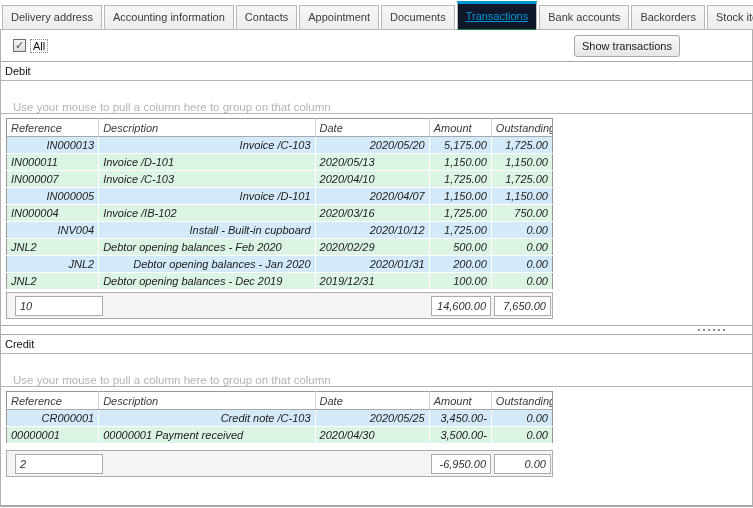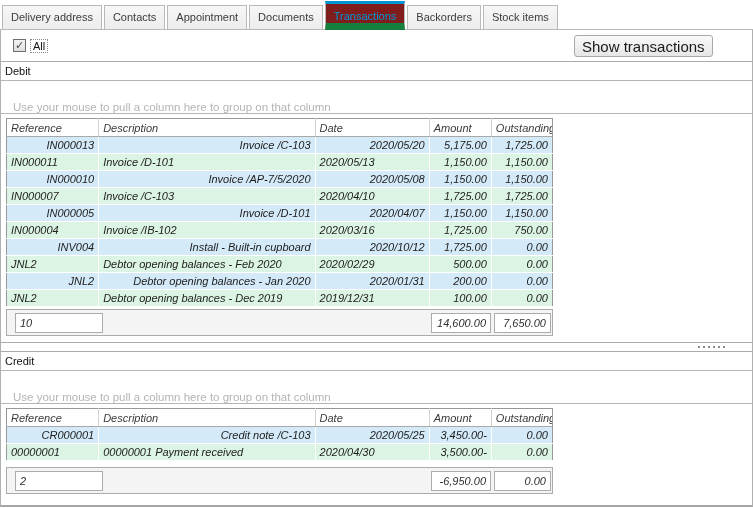--- a/index.html
+++ b/index.html
@@ -5,35 +5,35 @@
   * { margin:0; padding:0; box-sizing:border-box; }
   html,body { background:#fff; }
   body { font-family:"Liberation Sans","DejaVu Sans",sans-serif; font-size:11px; color:#1c1c1c; }
   .screen { width:753px; height:508px; background:#fff; overflow:hidden; }
 
   
   .tabbar { display:flex; align-items:flex-end; height:30px; padding-left:2px; border-bottom:1px solid #b9b9b9; background:#fff;text-align:right; }
   .tab { height:25px; line-height:23px; padding:0 8px; margin-right:2px; margin-bottom:-1px;
          background:linear-gradient(#f7f7f7,#ececec); border:1px solid #b9b9b9; color:#3c3c3c;
          font-size:11px; white-space:nowrap; cursor:default; }
-  .tab.active { background:#7f1d1d; color:var(--accent,#0096d6); border-top:3px solid var(--accent,#0096d6);
-         height:29px; line-height:25px; border-bottom:7px solid #15803d; }
+  .tab.active { background:#0f172a; color:var(--accent,#0096d6); border-top:3px solid var(--accent,#0096d6);
+         height:29px; line-height:25px; border-bottom:1px solid #15803d;text-decoration:underline; }
 
   
   .content { height:477px; border-left:1px solid #b0b0b0; border-right:1px solid #b0b0b0;
              border-bottom:2px solid #a7a7a7; display:flex; flex-direction:column; background:#fff; overflow:hidden; }
 
   .toolbar { position:relative; height:32px; border-bottom:1px solid #ababab; display:flex; align-items:center; padding-left:12px; flex:0 0 auto; }
   .checkbox-wrap { display:flex; align-items:center; cursor:default; }
   .checkbox { width:13px; height:13px; border:1px solid #6e6e6e; background:linear-gradient(#f4f4f4,#dedede);
               display:inline-flex; align-items:center; justify-content:center; }
   .checkbox .mark { display:none; font-size:11px; line-height:11px; color:#4a4a4a; font-weight:bold; margin-top:-1px; }
   .checkbox.checked .mark { display:block; }
   .checkbox-label { margin-left:4px; border:1px dotted #8a8a8a; padding:0 2px; color:#111; }
-  .btn { position:absolute; left:573px; top:5px; height:22px; padding:0 7px; font-size:15px; color:#1a1a1a;
+  .btn { position:absolute; left:573px; top:5px; height:22px; padding:0 7px; font-size:11px; color:#1a1a1a;
          background:linear-gradient(#f9f9f9,#e6e6e6); border:1px solid #a8a8a8; border-radius:3px;
          font-family:"Liberation Sans","DejaVu Sans",sans-serif; }
 
   .panel { display:flex; flex-direction:column; flex:0 0 auto; background:#fff; }
   .panel.fill { flex:1 1 auto; }
   .ptitle { height:19px; line-height:18px; padding-left:4px; color:#111; border-bottom:1px solid #b6b6b6; flex:0 0 auto; }
   .ghint { height:33px; border-bottom:1px solid #b6b6b6; display:flex; align-items:flex-end; padding-left:12px;
            color:#b4b4b4; font-size:11.5px; flex:0 0 auto; }
 
   .gridwrap { margin:4px 0 0 5px; width:547px;font-style:italic; }
@@ -61,24 +61,26 @@
           background-image:repeating-linear-gradient(90deg,#8a8a8a 0 2px,transparent 2px 5px); }
   .spacer-bottom { flex:1 1 auto; }
 </style>
 </head>
 <body>
 
 <div class="screen">
 
   <div class="tabbar">
     <div class="tab">Delivery address</div>
+    <div class="tab">Accounting information</div>
     <div class="tab">Contacts</div>
     <div class="tab">Appointment</div>
     <div class="tab">Documents</div>
     <div class="tab active">Transactions</div>
+    <div class="tab">Bank accounts</div>
     <div class="tab">Backorders</div>
     <div class="tab">Stock items</div>
   </div>
 
   <div class="content">
 
     <div class="toolbar">
       <div class="checkbox-wrap">
         <span class="checkbox checked" id="all-checkbox">
           <span class="mark">✓</span>
@@ -119,27 +121,20 @@
     <td class="num">5,175.00</td>
     <td class="num">1,725.00</td>
   </tr>
               <tr class="c-green">
     <td>IN000011</td>
     <td>Invoice /D-101</td>
     <td>2020/05/13</td>
     <td class="num">1,150.00</td>
     <td class="num">1,150.00</td>
   </tr>
-              <tr class="c-blue">
-    <td>IN000010</td>
-    <td>Invoice /AP-7/5/2020</td>
-    <td>2020/05/08</td>
-    <td class="num">1,150.00</td>
-    <td class="num">1,150.00</td>
-  </tr>
               <tr class="c-green">
     <td>IN000007</td>
     <td>Invoice /C-103</td>
     <td>2020/04/10</td>
     <td class="num">1,725.00</td>
     <td class="num">1,725.00</td>
   </tr>
               <tr class="c-blue">
     <td>IN000005</td>
     <td>Invoice /D-101</td>

